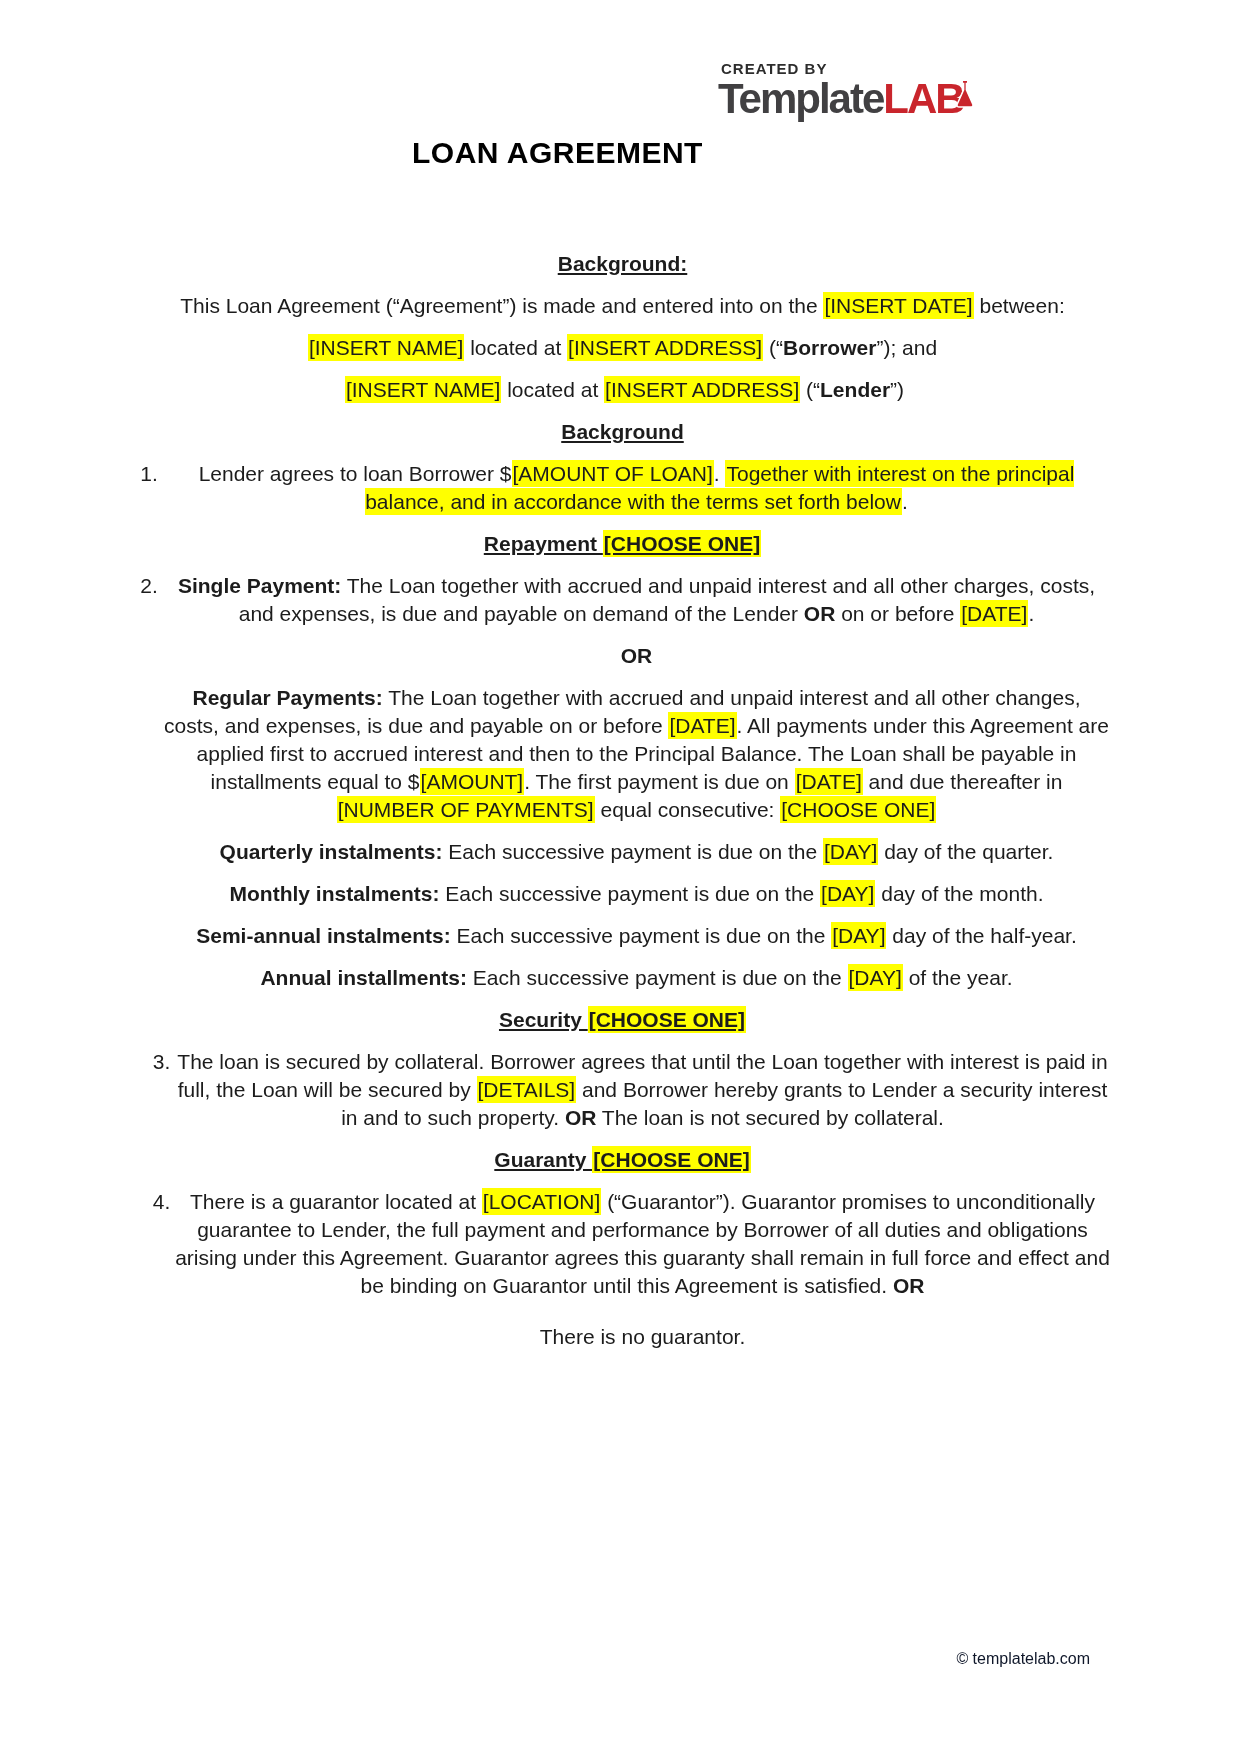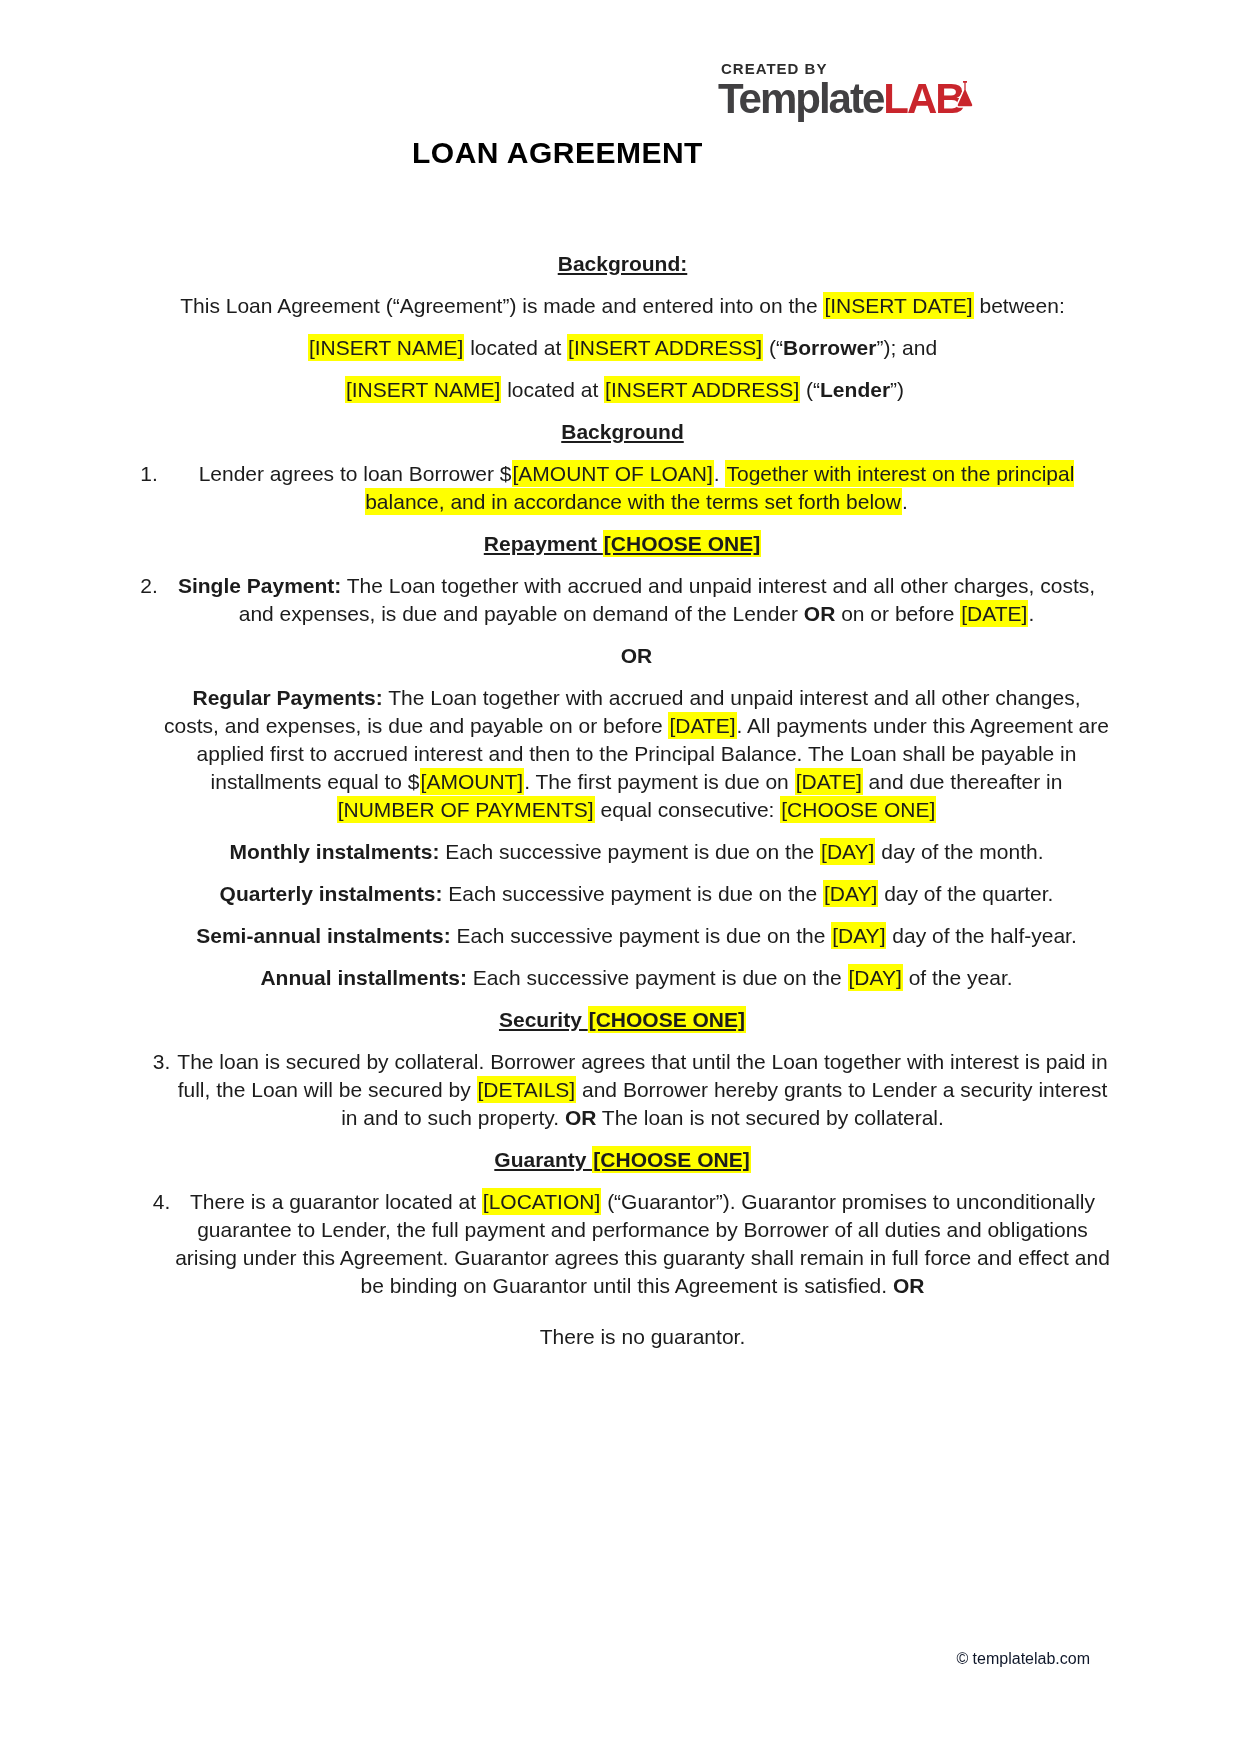--- a/index.html
+++ b/index.html
@@ -85,23 +85,23 @@
 
     <div class="block li">
         <span class="num">2.</span>
         <div class="li-body"><span class="b">Single Payment:</span><span> The Loan together with accrued and unpaid interest and all other charges, costs, and expenses, is due and payable on demand of the Lender </span><span class="b">OR</span><span> on or before </span><span class="hl">[DATE]</span><span>.</span></div>
       </div>
 
     <p class="block ind1"><span class="b">OR</span></p>
 
     <p class="block ind1"><span class="b">Regular Payments:</span><span> The Loan together with accrued and unpaid interest and all other changes, costs, and expenses, is due and payable on or before </span><span class="hl">[DATE]</span><span>. All payments under this Agreement are applied first to accrued interest and then to the Principal Balance. The Loan shall be payable in installments equal to $</span><span class="hl">[AMOUNT]</span><span>. The first payment is due on </span><span class="hl">[DATE]</span><span> and due thereafter in </span><span class="hl">[NUMBER OF PAYMENTS]</span><span> equal consecutive: </span><span class="hl">[CHOOSE ONE]</span></p>
 
+    <p class="block ind1"><span class="b">Quarterly instalments:</span><span> Each successive payment is due on the </span><span class="hl">[DAY]</span><span> day of the quarter.</span></p>
+
     <p class="block ind1"><span class="b">Monthly instalments:</span><span> Each successive payment is due on the </span><span class="hl">[DAY]</span><span> day of the month.</span></p>
-
-    <p class="block ind1"><span class="b">Quarterly instalments:</span><span> Each successive payment is due on the </span><span class="hl">[DAY]</span><span> day of the quarter.</span></p>
 
     <p class="block ind1"><span class="b">Semi-annual instalments:</span><span> Each successive payment is due on the </span><span class="hl">[DAY]</span><span> day of the half-year.</span></p>
 
     <p class="block ind1"><span class="b">Annual installments:</span><span> Each successive payment is due on the </span><span class="hl">[DAY]</span><span> of the year.</span></p>
 
     <div class="block h2"><span>Security </span><span class="hl">[CHOOSE ONE]</span></div>
 
     <div class="block li li-offset">
         <span class="num">3.</span>
         <div class="li-body"><span>The loan is secured by collateral. Borrower agrees that until the Loan together with interest is paid in full, the Loan will be secured by </span><span class="hl">[DETAILS]</span><span> and Borrower hereby grants to Lender a security interest in and to such property. </span><span class="b">OR</span><span> The loan is not secured by collateral.</span></div>

